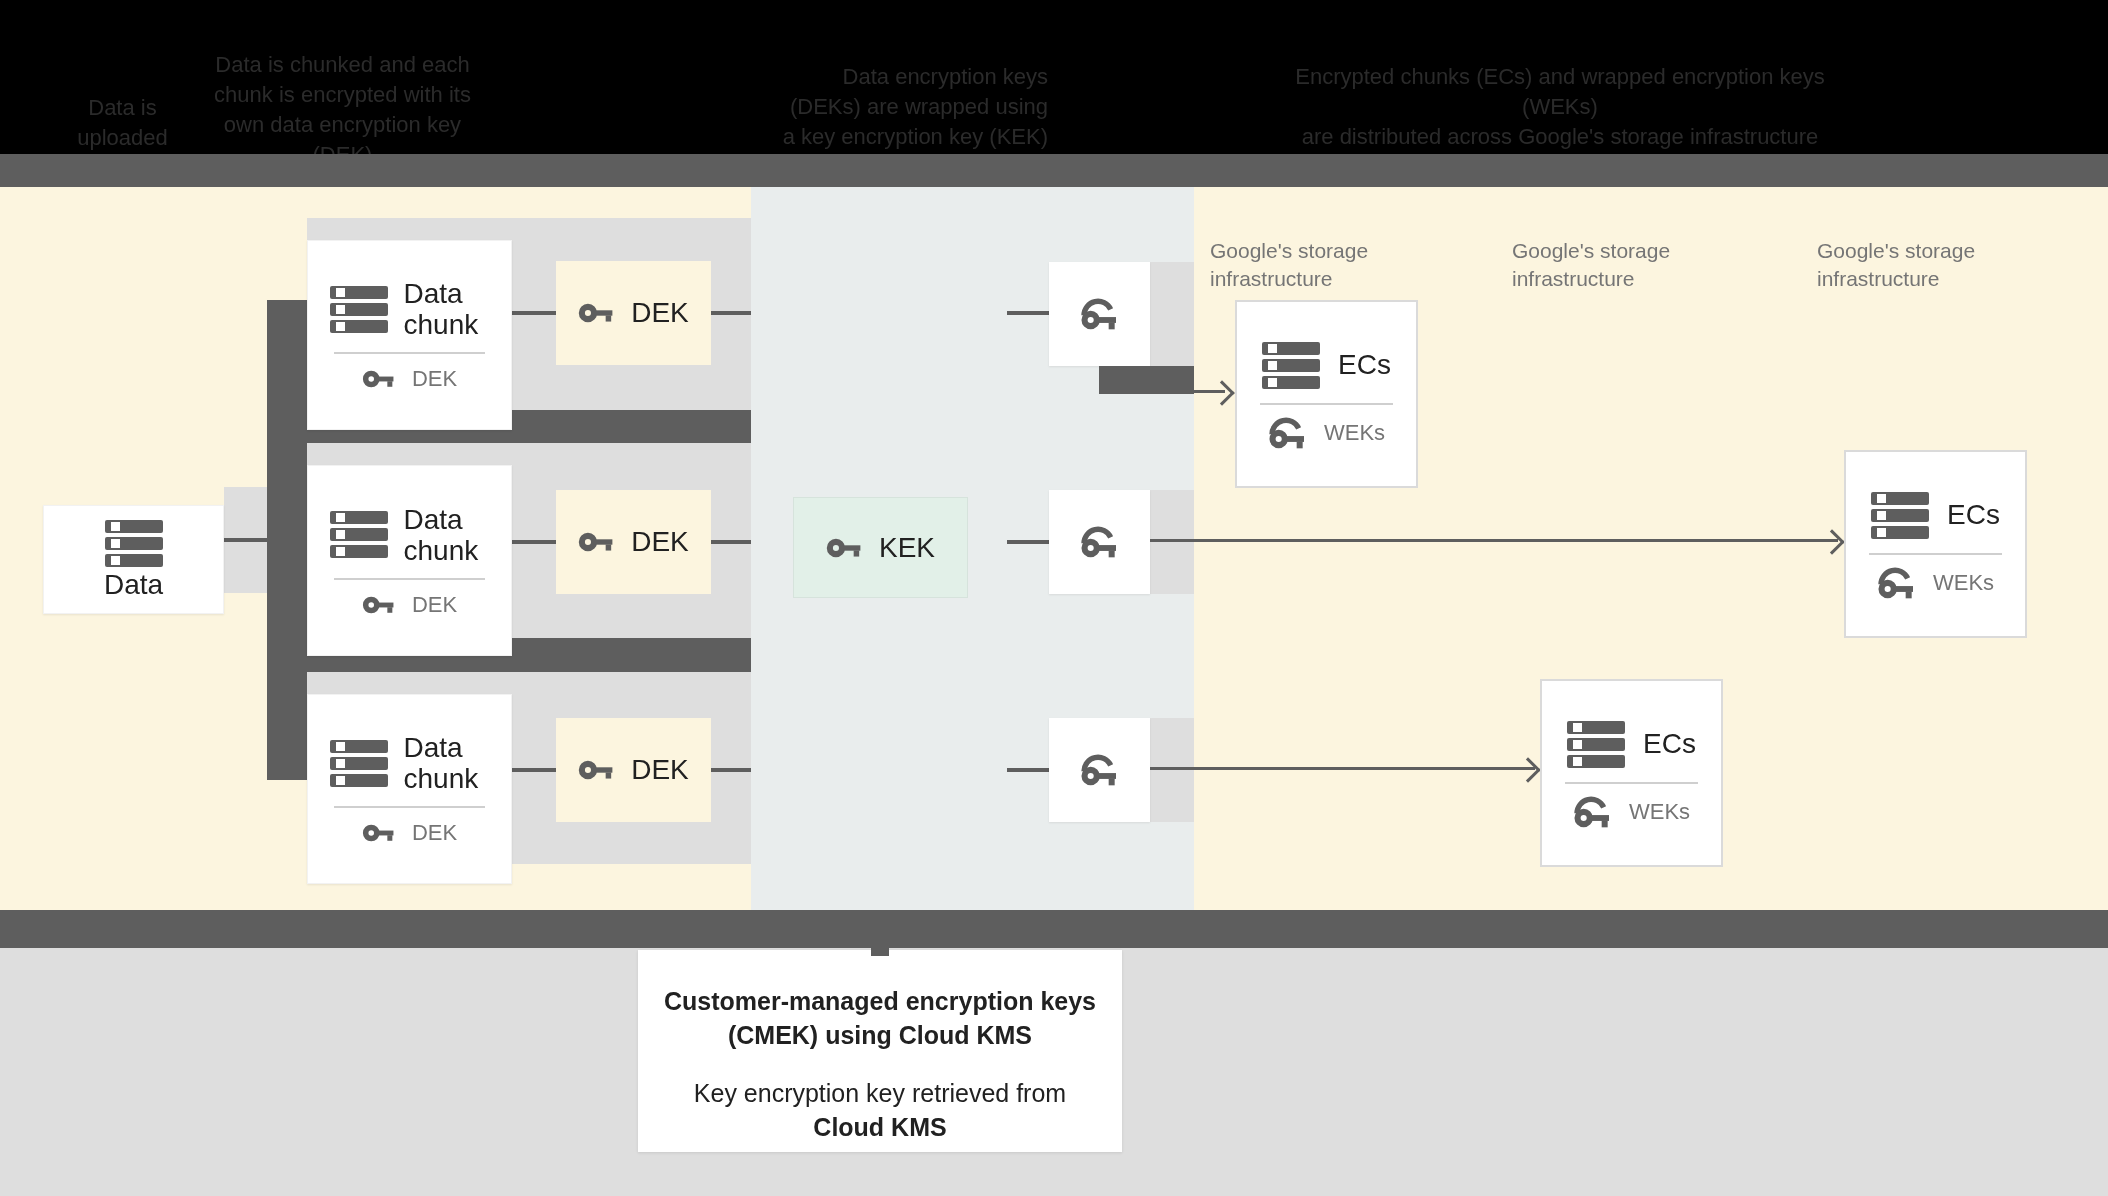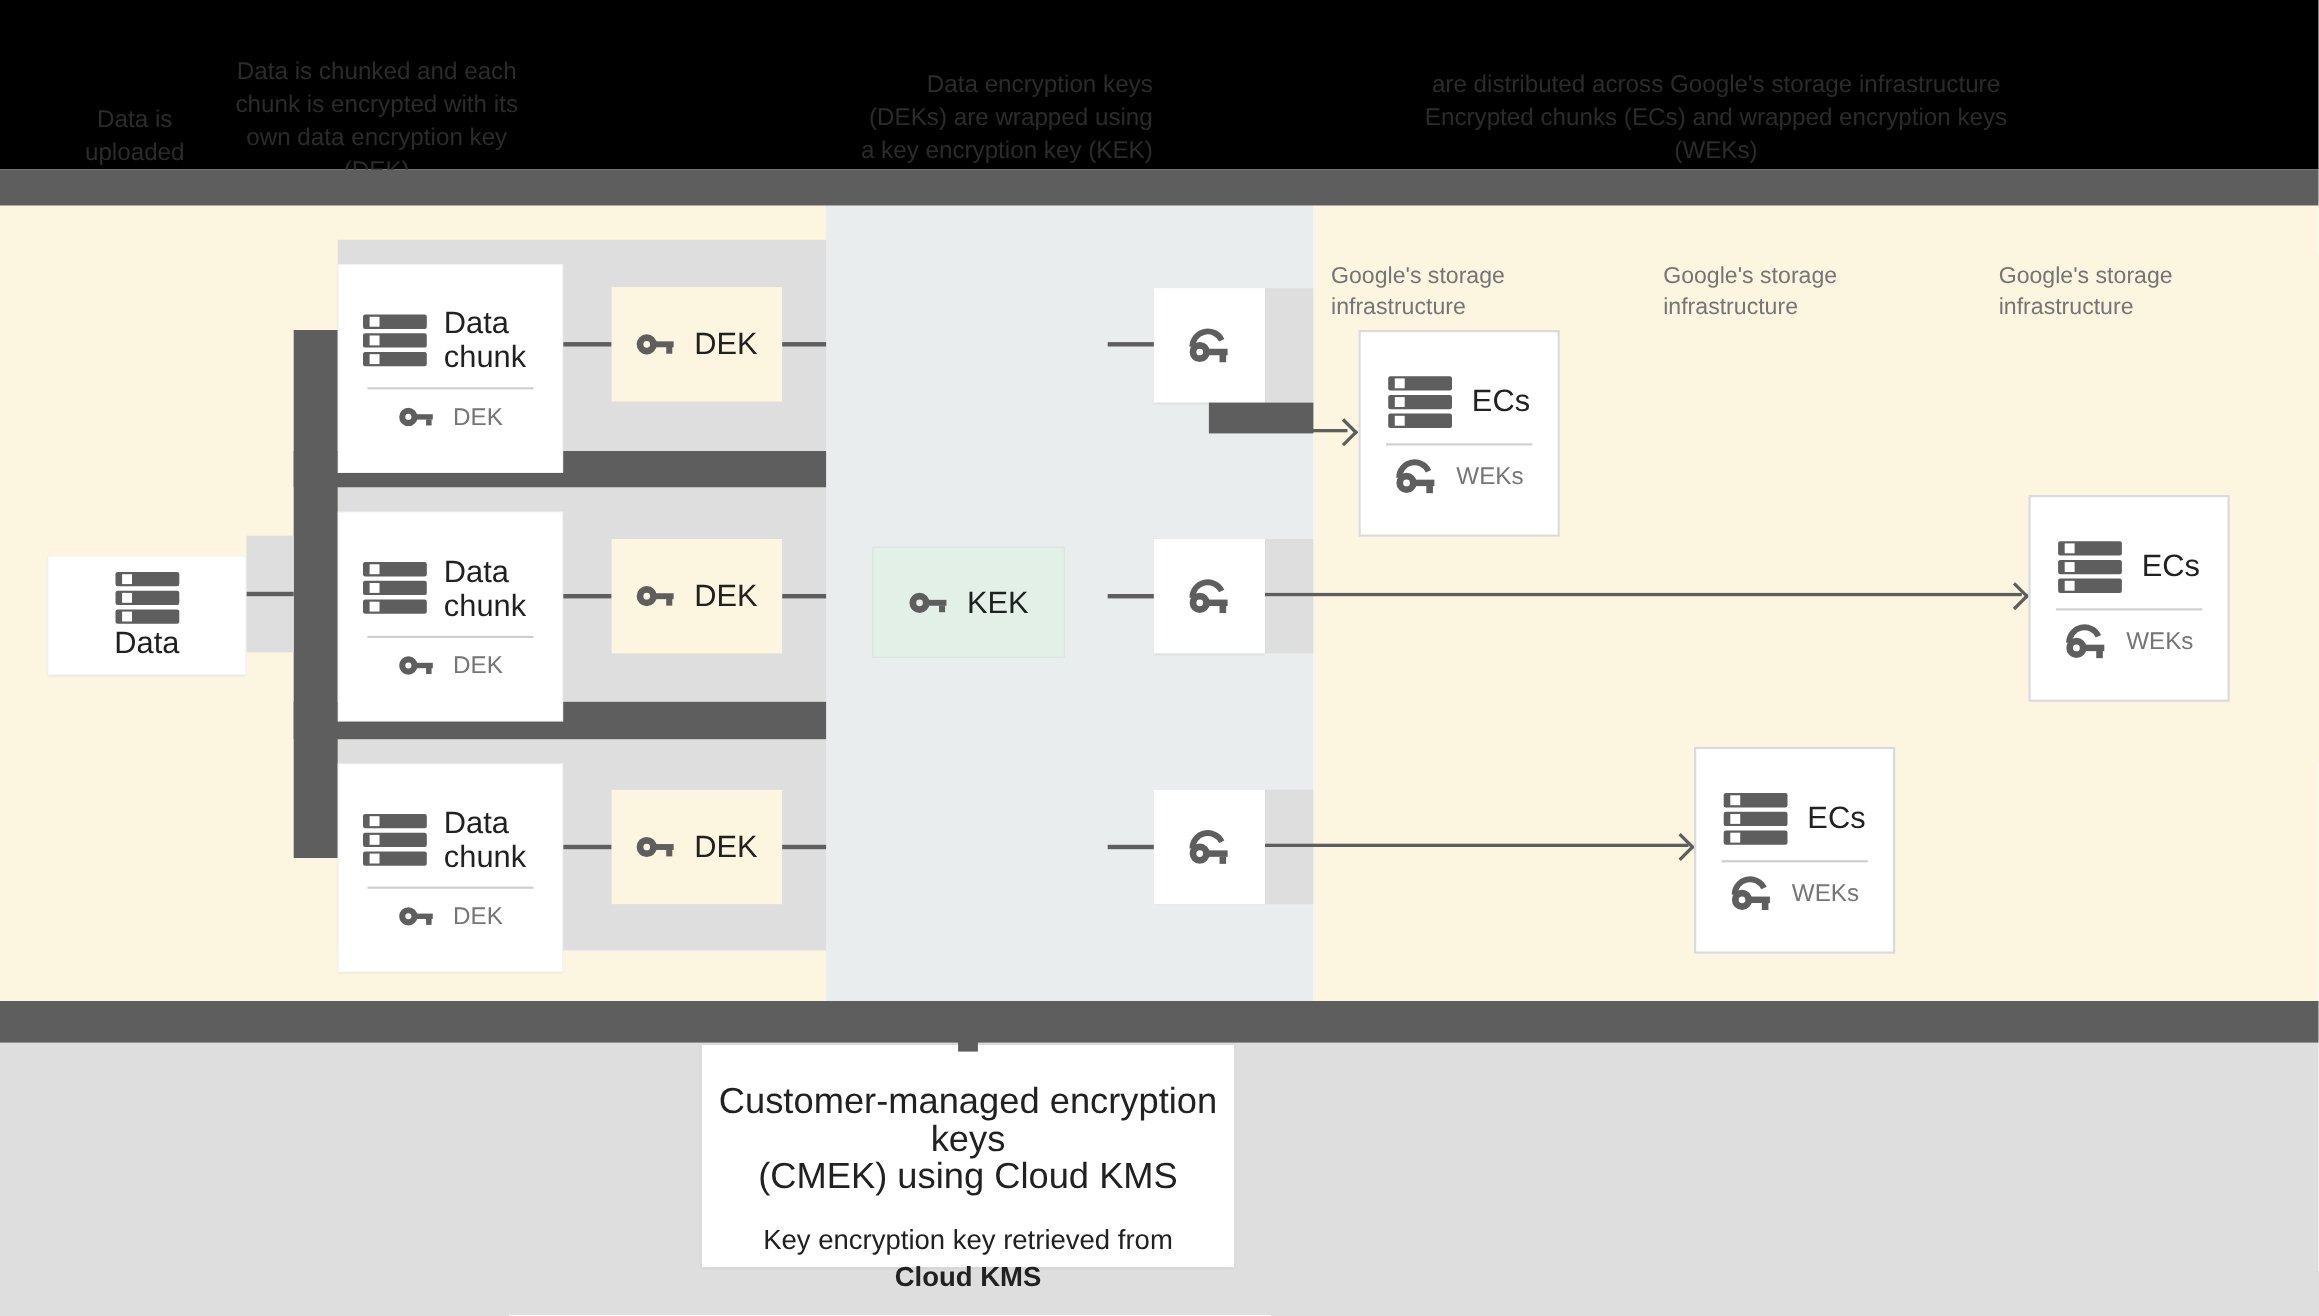--- a/index.html
+++ b/index.html
@@ -84,21 +84,21 @@
   
   .storelabel{color:var(--text-gray);font-size:21px;line-height:28px;width:220px;margin-top:23px;}
   .storelabel span{display:block;}
   .sl1{left:1210px;top:214px;} .sl2{left:1512px;top:214px;} .sl3{left:1817px;top:214px;}
 
   
   .footer-box{left:638px;top:950px;width:484px;height:202px;background:var(--box-white);
               box-shadow:0 1px 3px rgba(0,0,0,0.10);text-align:center;box-sizing:border-box;
               padding-top:34px;}
   .footer-tab{left:871px;top:946px;width:18px;height:10px;background:var(--dark-gray);z-index:5;}
-  .ft-title{color:var(--text-dark);font-size:33px;line-height:34px;font-weight:normal;}
+  .ft-title{color:var(--text-dark);font-size:25px;line-height:34px;font-weight:bold;}
   .ft-body{color:var(--text-dark);font-size:25px;line-height:34px;margin-top:24px;}
   .ft-body .b{font-weight:bold;}
   .ft-title span,.ft-body span{display:block;}
 </style>
 </head>
 <body>
 
 <svg width="0" height="0" style="position:absolute">
   <defs>
     <g id="icon-key">
@@ -127,22 +127,22 @@
     <span>Data is chunked and each</span>
     <span>chunk is encrypted with its</span>
     <span>own data encryption key (DEK)</span>
   </div>
   <div class="abs hcol hcol3">
     <span>Data encryption keys</span>
     <span>(DEKs) are wrapped using</span>
     <span>a key encryption key (KEK)</span>
   </div>
   <div class="abs hcol hcol4">
+    <span>Encrypted chunks (ECs) and wrapped encryption keys (WEKs)</span>
     <span>are distributed across Google's storage infrastructure</span>
-    <span>Encrypted chunks (ECs) and wrapped encryption keys (WEKs)</span>
   </div>
 
   <div class="abs band band-top"></div>
   <div class="abs panel-left"></div>
   <div class="abs panel-mid"></div>
   <div class="abs panel-right"></div>
   <div class="abs band band-bottom"></div>
   <div class="abs footer-area"></div>
 
   <div class="abs strip strip1"></div>

